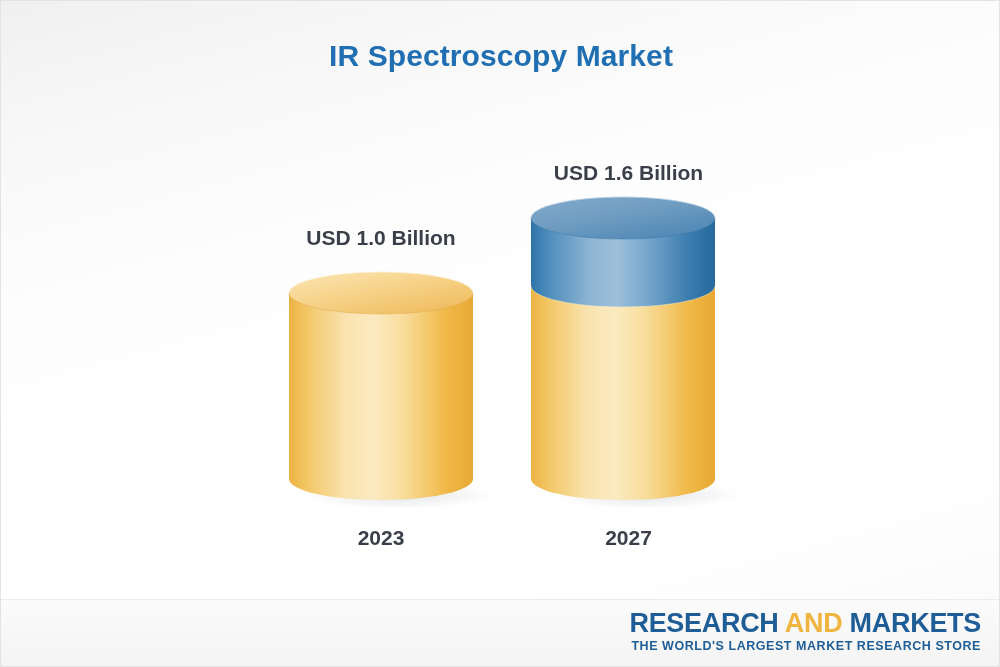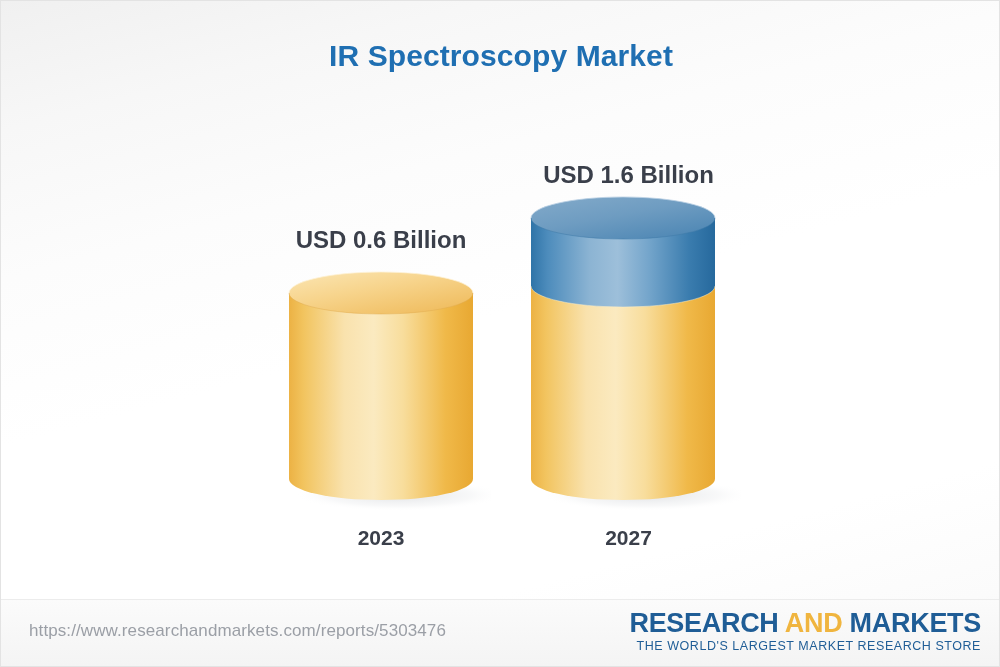--- a/index.html
+++ b/index.html
@@ -53,21 +53,21 @@
   }
 
   .bar-group {
     position: absolute;
   }
 
   .bar-label {
     position: absolute;
     width: 100%;
     text-align: center;
-    font-size: 24px;
+    font-size: 21px;
     font-weight: bold;
     color: #3a3f4a;
     white-space: nowrap;
   }
 
   .cat-label {
     position: absolute;
     width: 100%;
     text-align: center;
     font-size: 21px;
@@ -109,39 +109,39 @@
     color: #1f5d96;
     letter-spacing: -0.3px;
     line-height: 30px;
     white-space: nowrap;
   }
   .logo-and {
     color: #f0b53f;
   }
   .logo-tag {
     font-size: 12.5px;
-    font-weight: normal;
+    font-weight: bold;
     color: #1f5d96;
     letter-spacing: 0.55px;
     line-height: 16px;
     white-space: nowrap;
   }
 </style>
 </head>
 <body>
 
 <div class="canvas">
 
   <div class="chart-title">IR Spectroscopy Market</div>
 
   <div class="plot">
 
     <div class="bar-group" style="left:270px; top:225px; width:220px; height:340px;">
 
-      <div class="bar-label" style="top:0px;">USD 0.6 Billion</div>
+      <div class="bar-label" style="top:0px;">USD 1.0 Billion</div>
 
       <svg class="cyl" style="left:0px; top:45px;" width="220" height="245" viewBox="0 0 220 245">
         <defs>
           <linearGradient id="yellowBody" x1="0" y1="0" x2="1" y2="0">
             <stop offset="0%" stop-color="#ecb244"></stop>
             <stop offset="8%" stop-color="#f2c45f"></stop>
             <stop offset="30%" stop-color="#f9e2ad"></stop>
             <stop offset="46%" stop-color="#fbeac0"></stop>
             <stop offset="62%" stop-color="#f8dd9c"></stop>
             <stop offset="85%" stop-color="#f0b949"></stop>
@@ -223,20 +223,19 @@
 
         <path d="M 15,90 A 92,21 0 0 0 199,90" fill="none" stroke="#fbeec8" stroke-width="1" opacity="0.5"></path>
       </svg>
 
       <div class="cat-label" style="top:365px;">2027</div>
     </div>
 
   </div>
 
   <div class="footer">
-    <div class="footer-url">https://www.researchandmarkets.com/reports/5303476</div>
     <div class="logo">
       <div class="logo-main"><span>RESEARCH</span> <span class="logo-and">AND</span> <span>MARKETS</span></div>
       <div class="logo-tag">THE WORLD'S LARGEST MARKET RESEARCH STORE</div>
     </div>
   </div>
 
 </div>
 
 </body></html>

